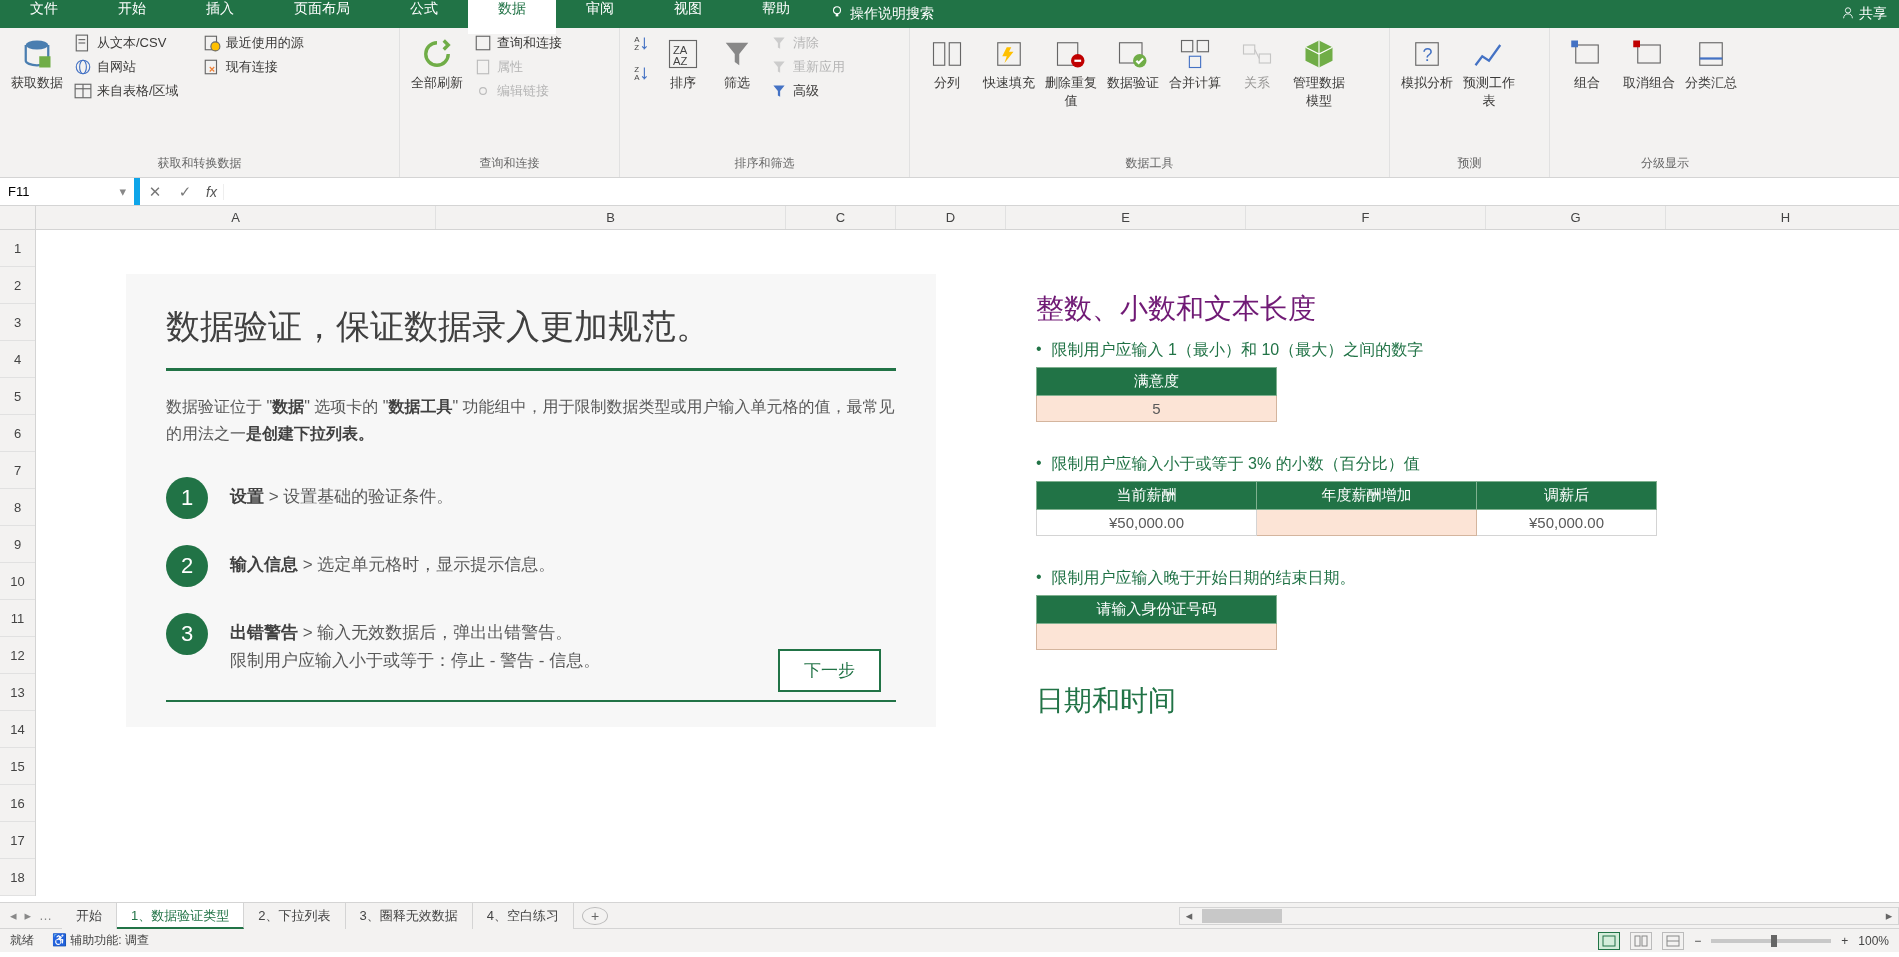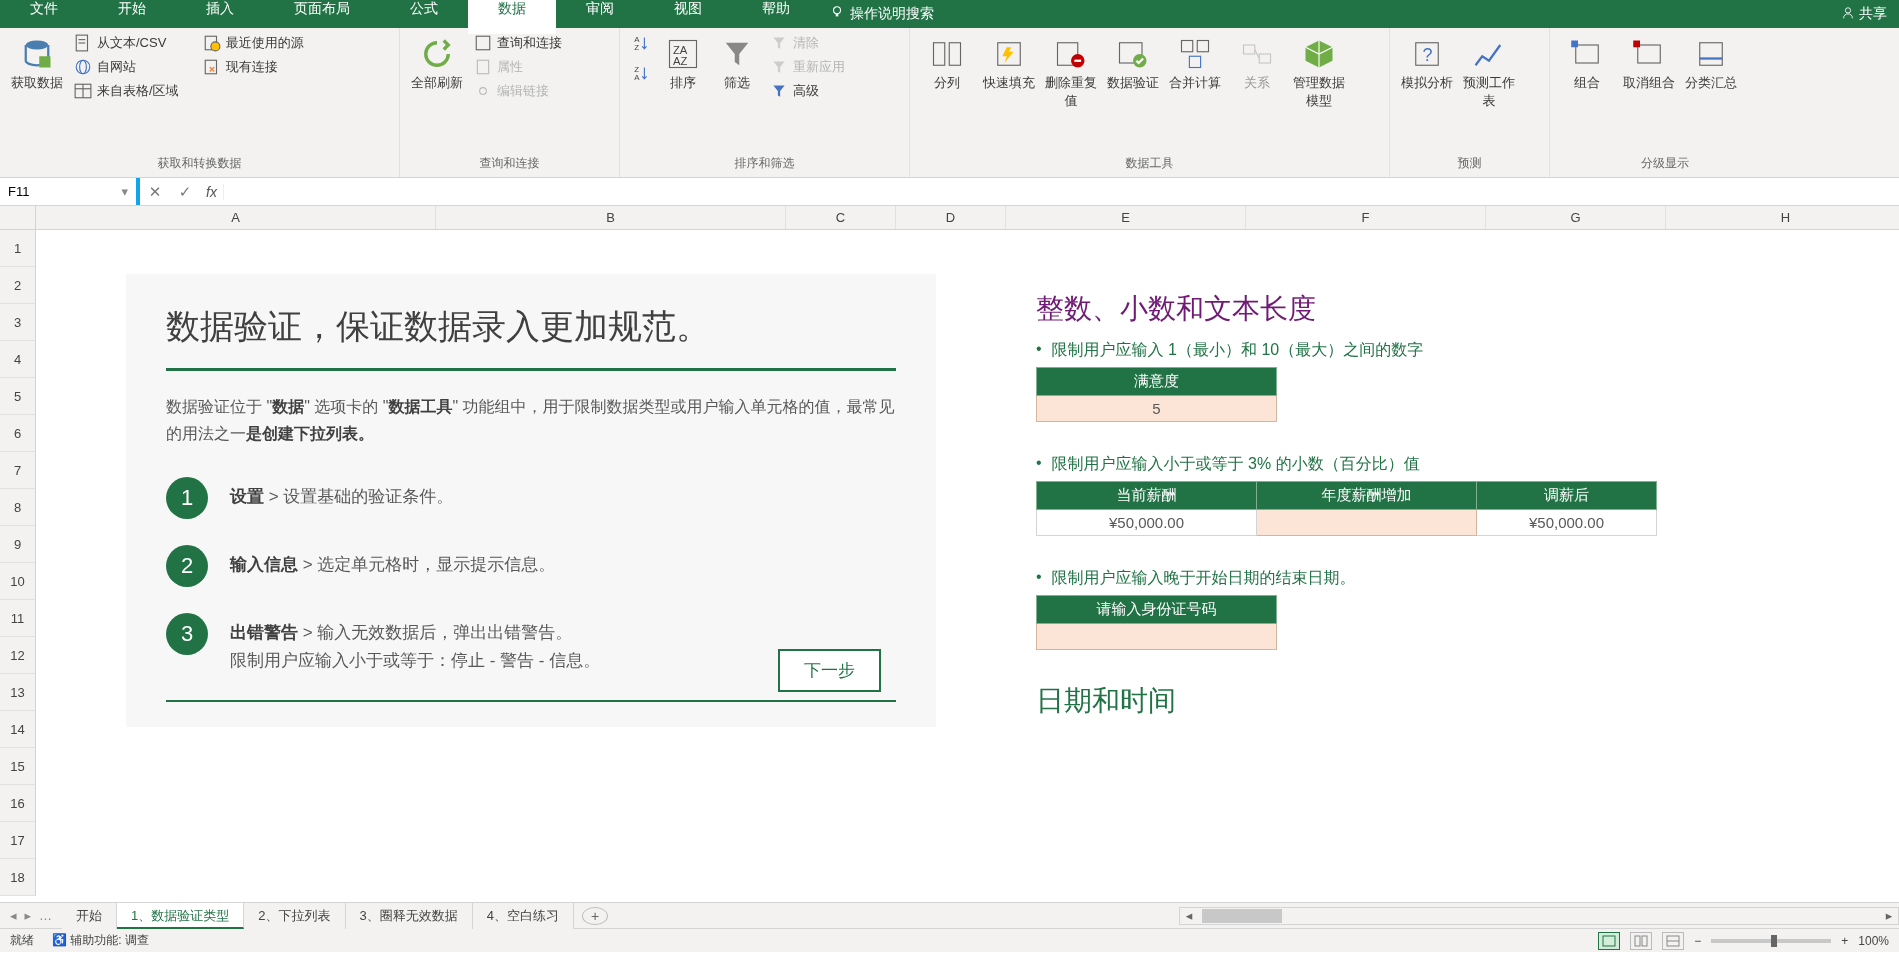--- a/index.html
+++ b/index.html
@@ -21,21 +21,21 @@
 .big-btn { display: flex; flex-direction: column; align-items: center; justify-content: flex-start; width: 58px; padding: 4px 2px; cursor: pointer; font-size: 13px; color: #3b3a39; text-align: center; gap: 2px; }
 .big-btn .icon-lg { width: 36px; height: 36px; display: flex; align-items: center; justify-content: center; }
 .small-list { display: flex; flex-direction: column; gap: 2px; }
 .small-btn { display: flex; align-items: center; gap: 5px; padding: 2px 4px; font-size: 13px; color: #3b3a39; cursor: pointer; white-space: nowrap; }
 .small-btn.disabled { color: #b5b5b5; }
 .icon-sm { width: 18px; height: 18px; display: inline-flex; align-items: center; justify-content: center; flex-shrink: 0; }
 .icon-lg svg, .icon-sm svg { width: 100%; height: 100%; }
 
 
 .formula-bar { height: 28px; border-bottom: 1px solid #d4d4d4; display: flex; align-items: center; background: #fff; }
-.name-box { width: 140px; border-right: 4px solid #0ea5e9; height: 100%; display: flex; align-items: center; padding: 0 8px; font-size: 13px; justify-content: space-between; }
+.name-box { width: 140px; border-right: 6px solid #0ea5e9; height: 100%; display: flex; align-items: center; padding: 0 8px; font-size: 13px; justify-content: space-between; }
 .fb-btn { width: 30px; text-align: center; color: #777; font-size: 15px; }
 .fx-label { font-style: italic; color: #555; font-size: 14px; padding: 0 6px; border-right: 1px solid #eee; }
 .formula-input { flex: 1; border: none; outline: none; height: 100%; padding: 0 8px; font-size: 13px; }
 
 
 .grid-area { position: relative; background: #fff; height: 696px; }
 .col-headers { display: flex; height: 24px; background: #f3f2f1; border-bottom: 1px solid #d4d4d4; }
 .corner { width: 36px; border-right: 1px solid #d4d4d4; background: #f3f2f1; flex-shrink: 0; }
 .col-h { text-align: center; font-size: 13px; color: #444; border-right: 1px solid #e1e1e1; line-height: 24px; flex-shrink: 0; }
 .row-headers { position: absolute; left: 0; top: 24px; width: 36px; background: #f3f2f1; border-right: 1px solid #d4d4d4; }

